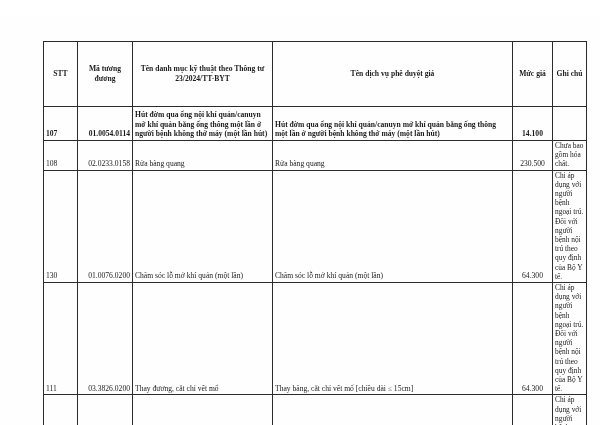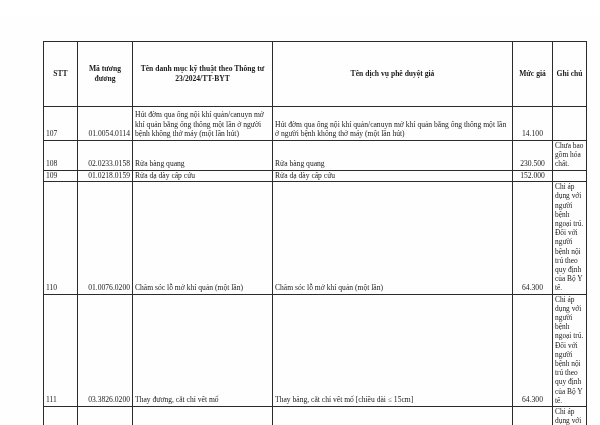--- a/index.html
+++ b/index.html
@@ -30,21 +30,21 @@
   col.c-stt { width: 34px; }
   col.c-code { width: 55px; }
   col.c-name { width: 140px; }
   col.c-service { width: 240px; }
   col.c-price { width: 40px; }
   col.c-note { width: 34px; }
   td.stt { text-align: left; }
   td.code { text-align: right; }
   td.price { text-align: center; padding-right: 1px; }
   td.note { text-align: left; font-size: 7.4px; line-height: 9.2px; }
-  tr.r107 td { height: 32px; }
+  tr.r107 td { height: 32px; font-weight: bold; }
   tr.r108 td { height: 15px; }
   tr.r109 td { height: 9px; }
   tr.r110 td { height: 48px; }
   tr.r111 td { height: 43px; }
   tr.r112 td { height: 61px; }
 </style>
 </head>
 <body>
 
 <div class="page">
@@ -77,30 +77,22 @@
         <td class="note"></td>
       </tr>
       <tr class="r108">
         <td class="stt">108</td>
         <td class="code">02.0233.0158</td>
         <td>Rửa bàng quang</td>
         <td>Rửa bàng quang</td>
         <td class="price">230.500</td>
         <td class="note">Chưa bao gồm hóa chất.</td>
       </tr>
-      <tr class="r109">
-        <td class="stt">109</td>
-        <td class="code">01.0218.0159</td>
-        <td>Rửa dạ dày cấp cứu</td>
-        <td>Rửa dạ dày cấp cứu</td>
-        <td class="price">152.000</td>
-        <td class="note"></td>
-      </tr>
       <tr class="r110">
-        <td class="stt">110</td>
+        <td class="stt">130</td>
         <td class="code">01.0076.0200</td>
         <td>Chăm sóc lỗ mở khí quản (một lần)</td>
         <td>Chăm sóc lỗ mở khí quản (một lần)</td>
         <td class="price">64.300</td>
         <td class="note">Chỉ áp dụng với người bệnh ngoại trú. Đối với người bệnh nội trú theo quy định của Bộ Y tế.</td>
       </tr>
       <tr class="r111">
         <td class="stt">111</td>
         <td class="code">03.3826.0200</td>
         <td>Thay đương, cắt chỉ vết mổ</td>

